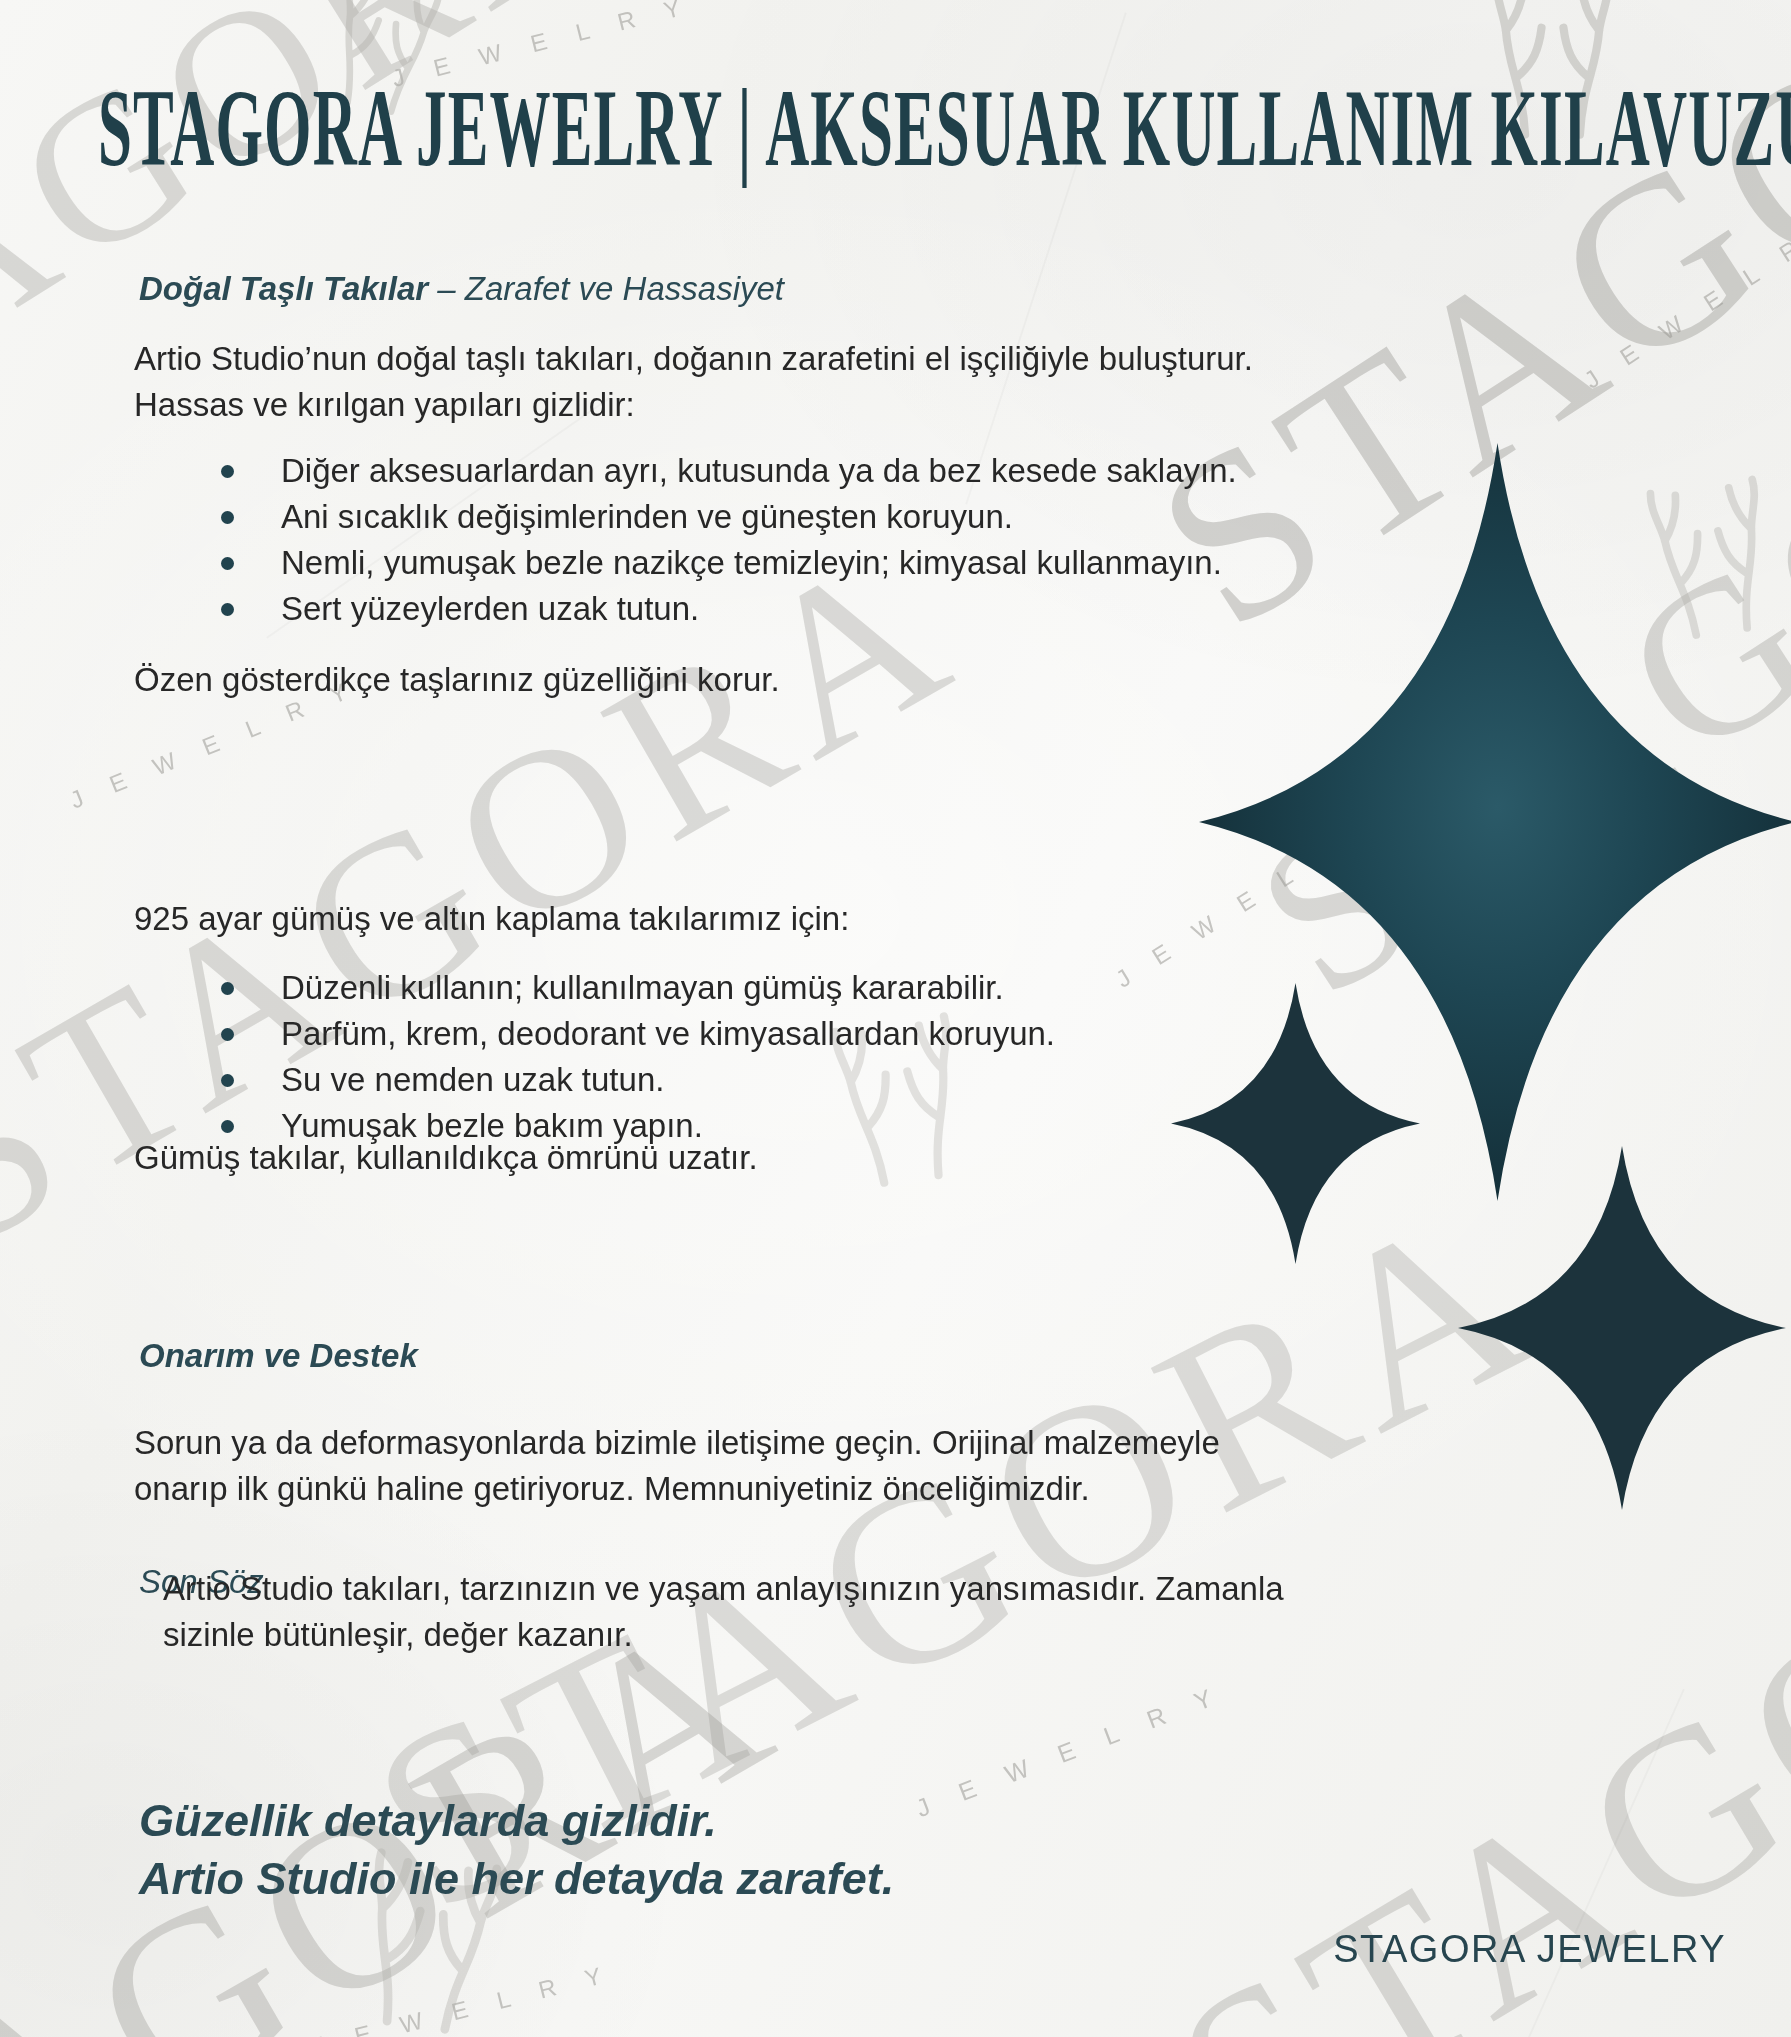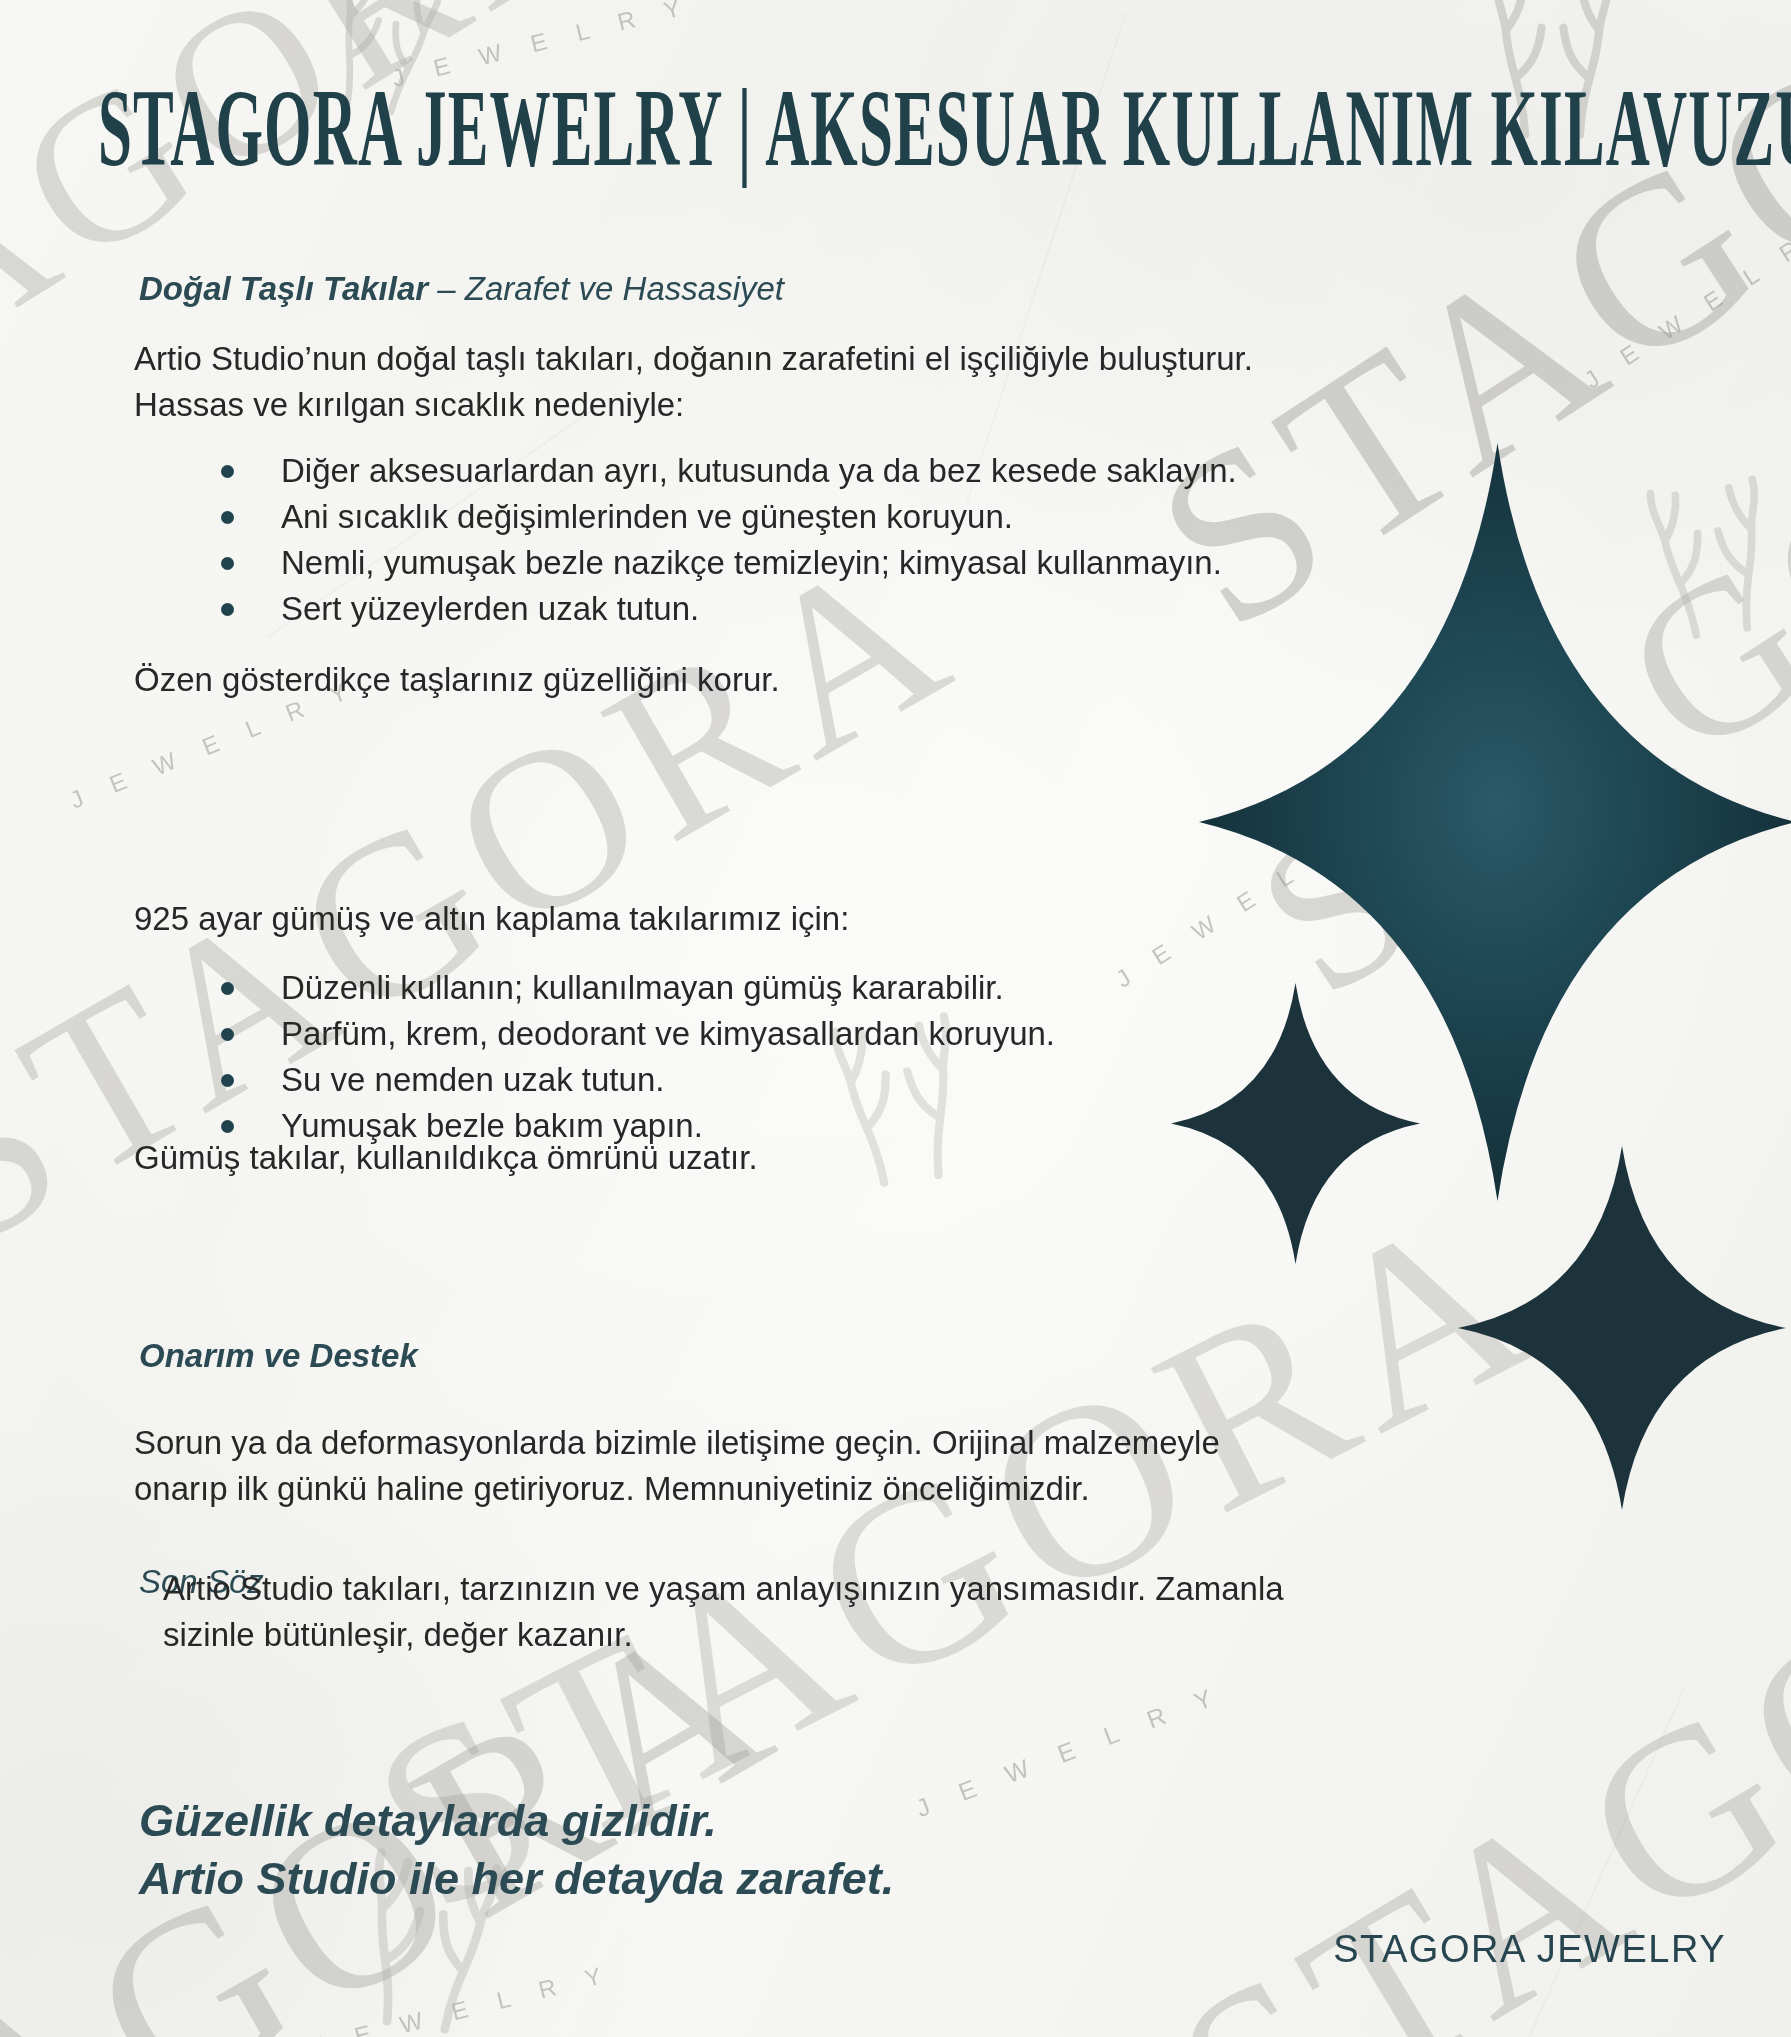--- a/index.html
+++ b/index.html
@@ -98,21 +98,21 @@
     <path d="M0,-100 Q15,-15 100,0 Q15,15 0,100 Q-15,15 -100,0 Q-15,-15 0,-100 Z" fill="#1c333c"></path>
   </svg>
 
   <div class="title">STAGORA JEWELRY | AKSESUAR KULLANIM KILAVUZU</div>
 
   <div class="h-sec" style="top:266px;">
     <span class="hs">Doğal Taşlı Takılar</span><span> – </span><span>Zarafet ve Hassasiyet</span>
   </div>
   <div class="para" style="top:336px;">
     <div>Artio Studio’nun doğal taşlı takıları, doğanın zarafetini el işçiliğiyle buluşturur.</div>
-    <div>Hassas ve kırılgan sıcaklık nedeniyle:</div>
+    <div>Hassas ve kırılgan yapıları gizlidir:</div>
   </div>
   <ul class="blist" style="top:448px;">
     <li>
         <span class="dot"></span>
         <span>Diğer aksesuarlardan ayrı, kutusunda ya da bez kesede saklayın.</span>
       </li>
     <li>
         <span class="dot"></span>
         <span>Ani sıcaklık değişimlerinden ve güneşten koruyun.</span>
       </li>

